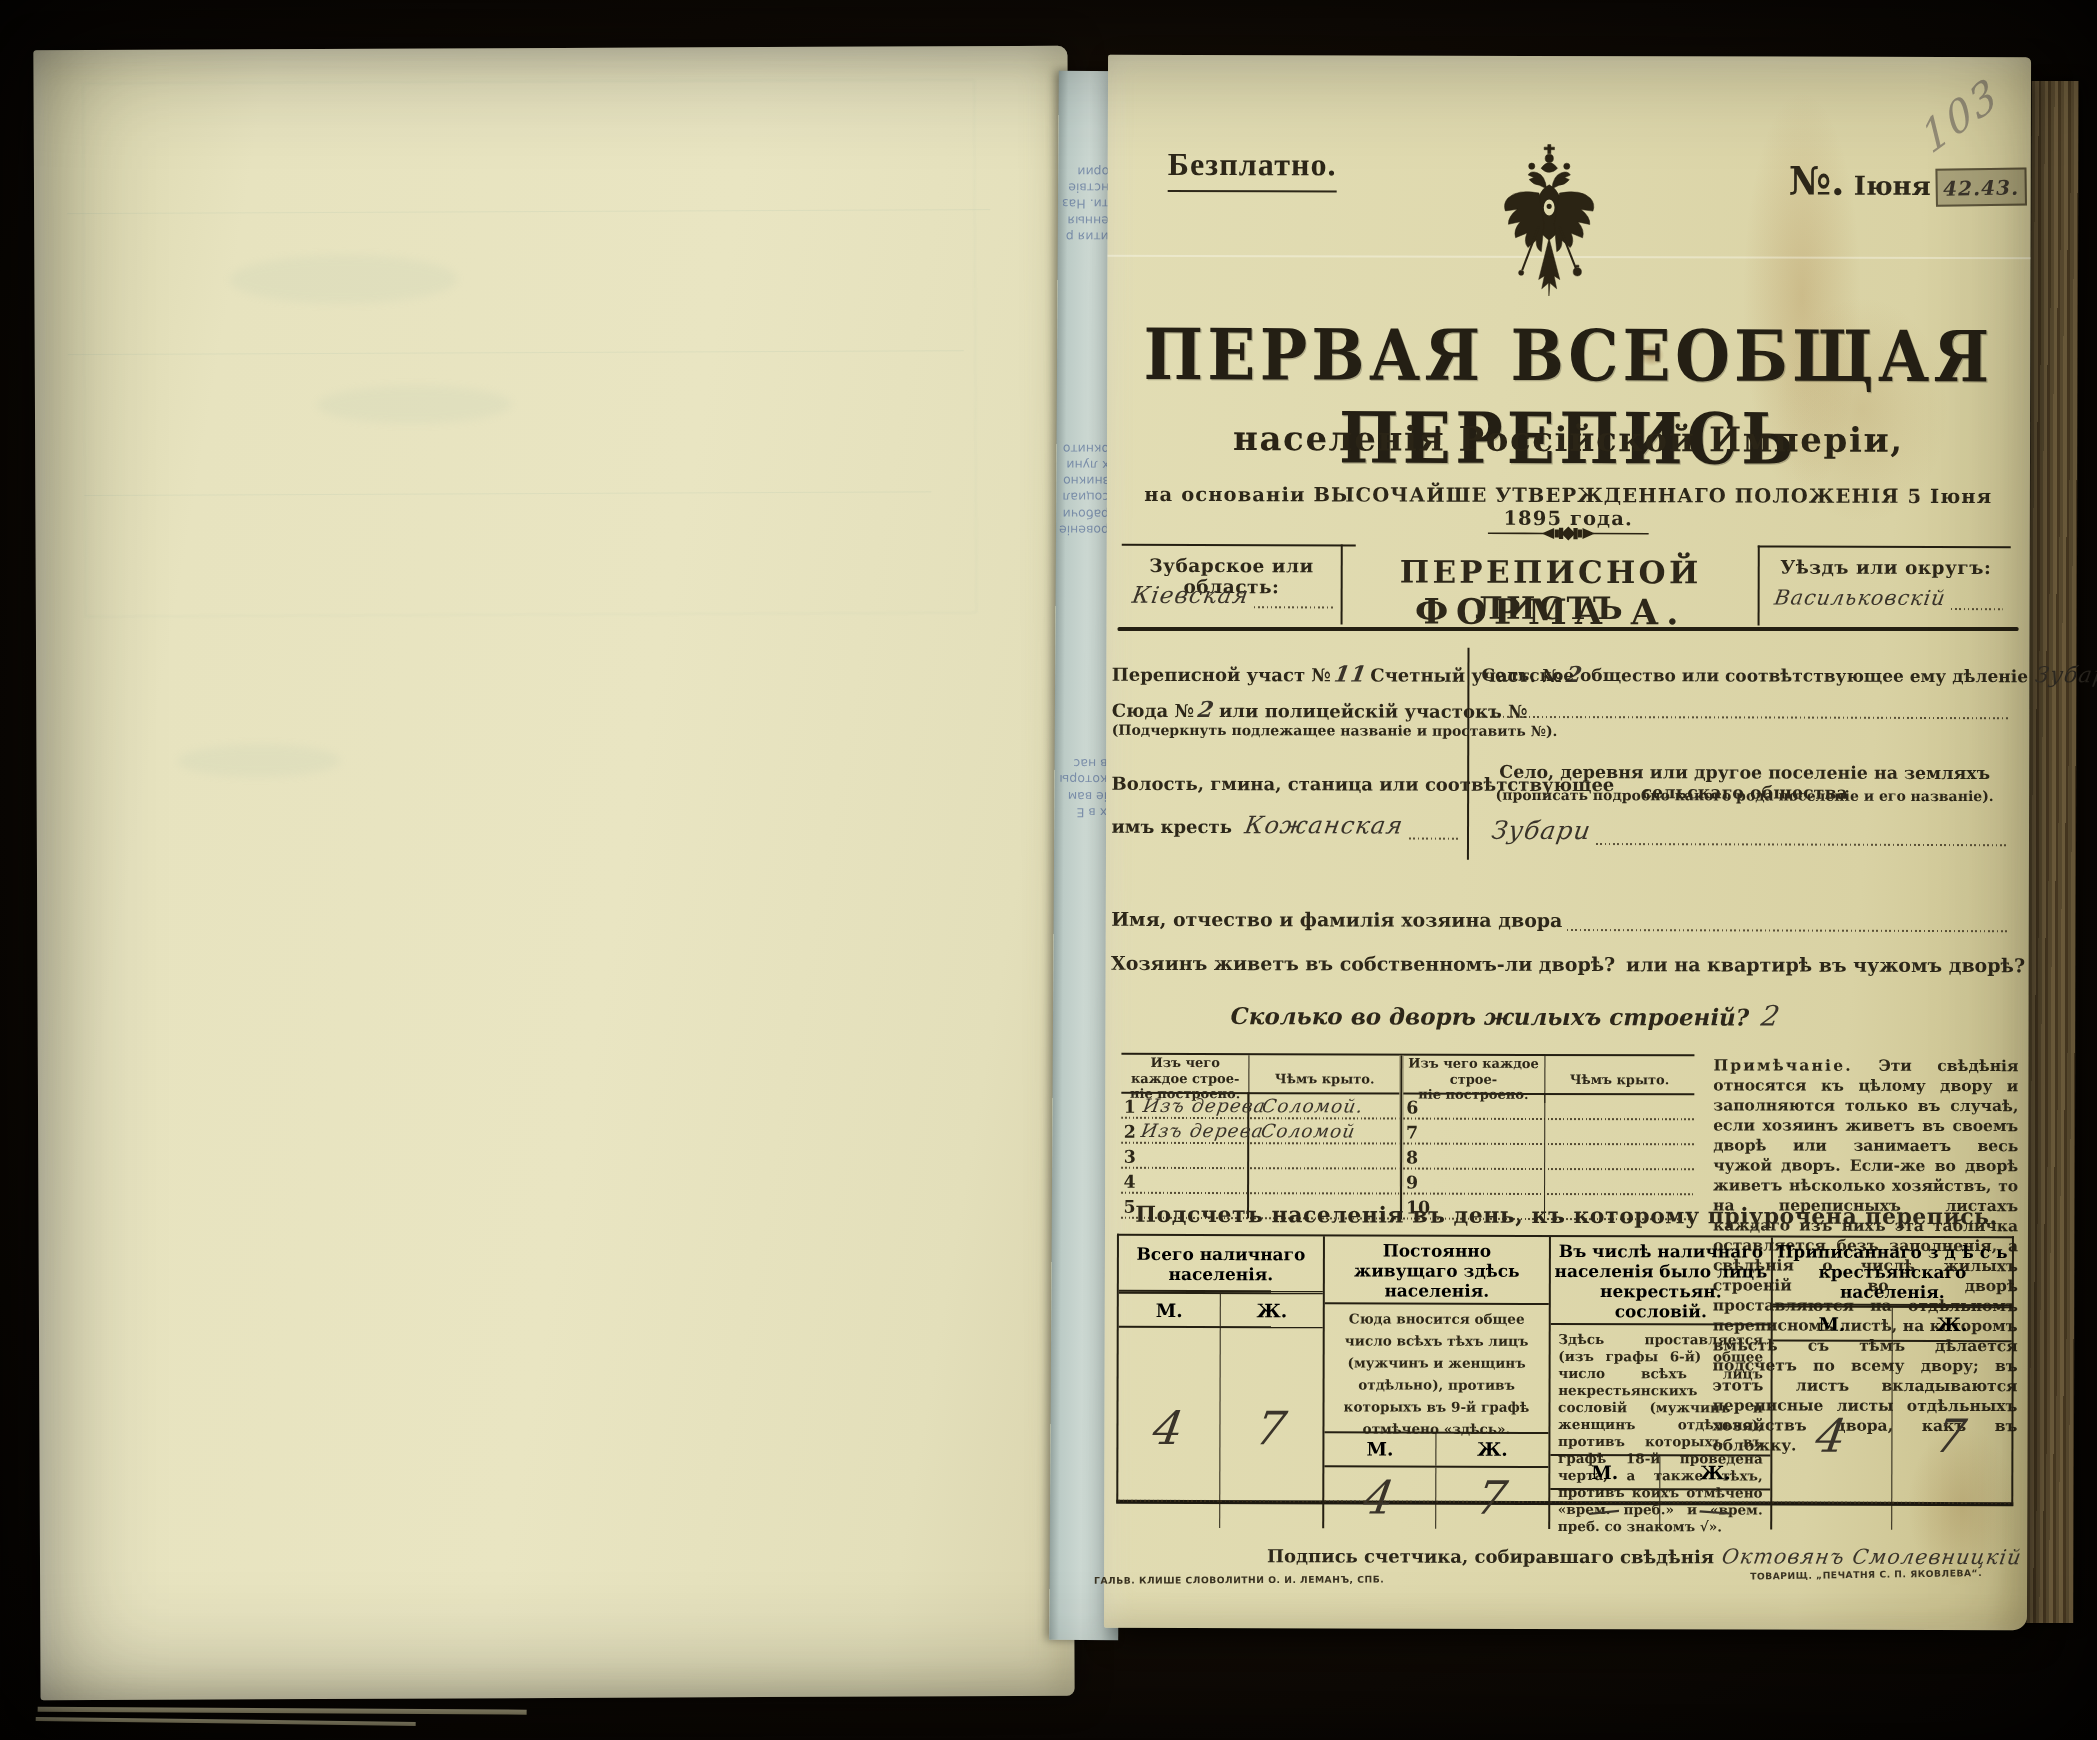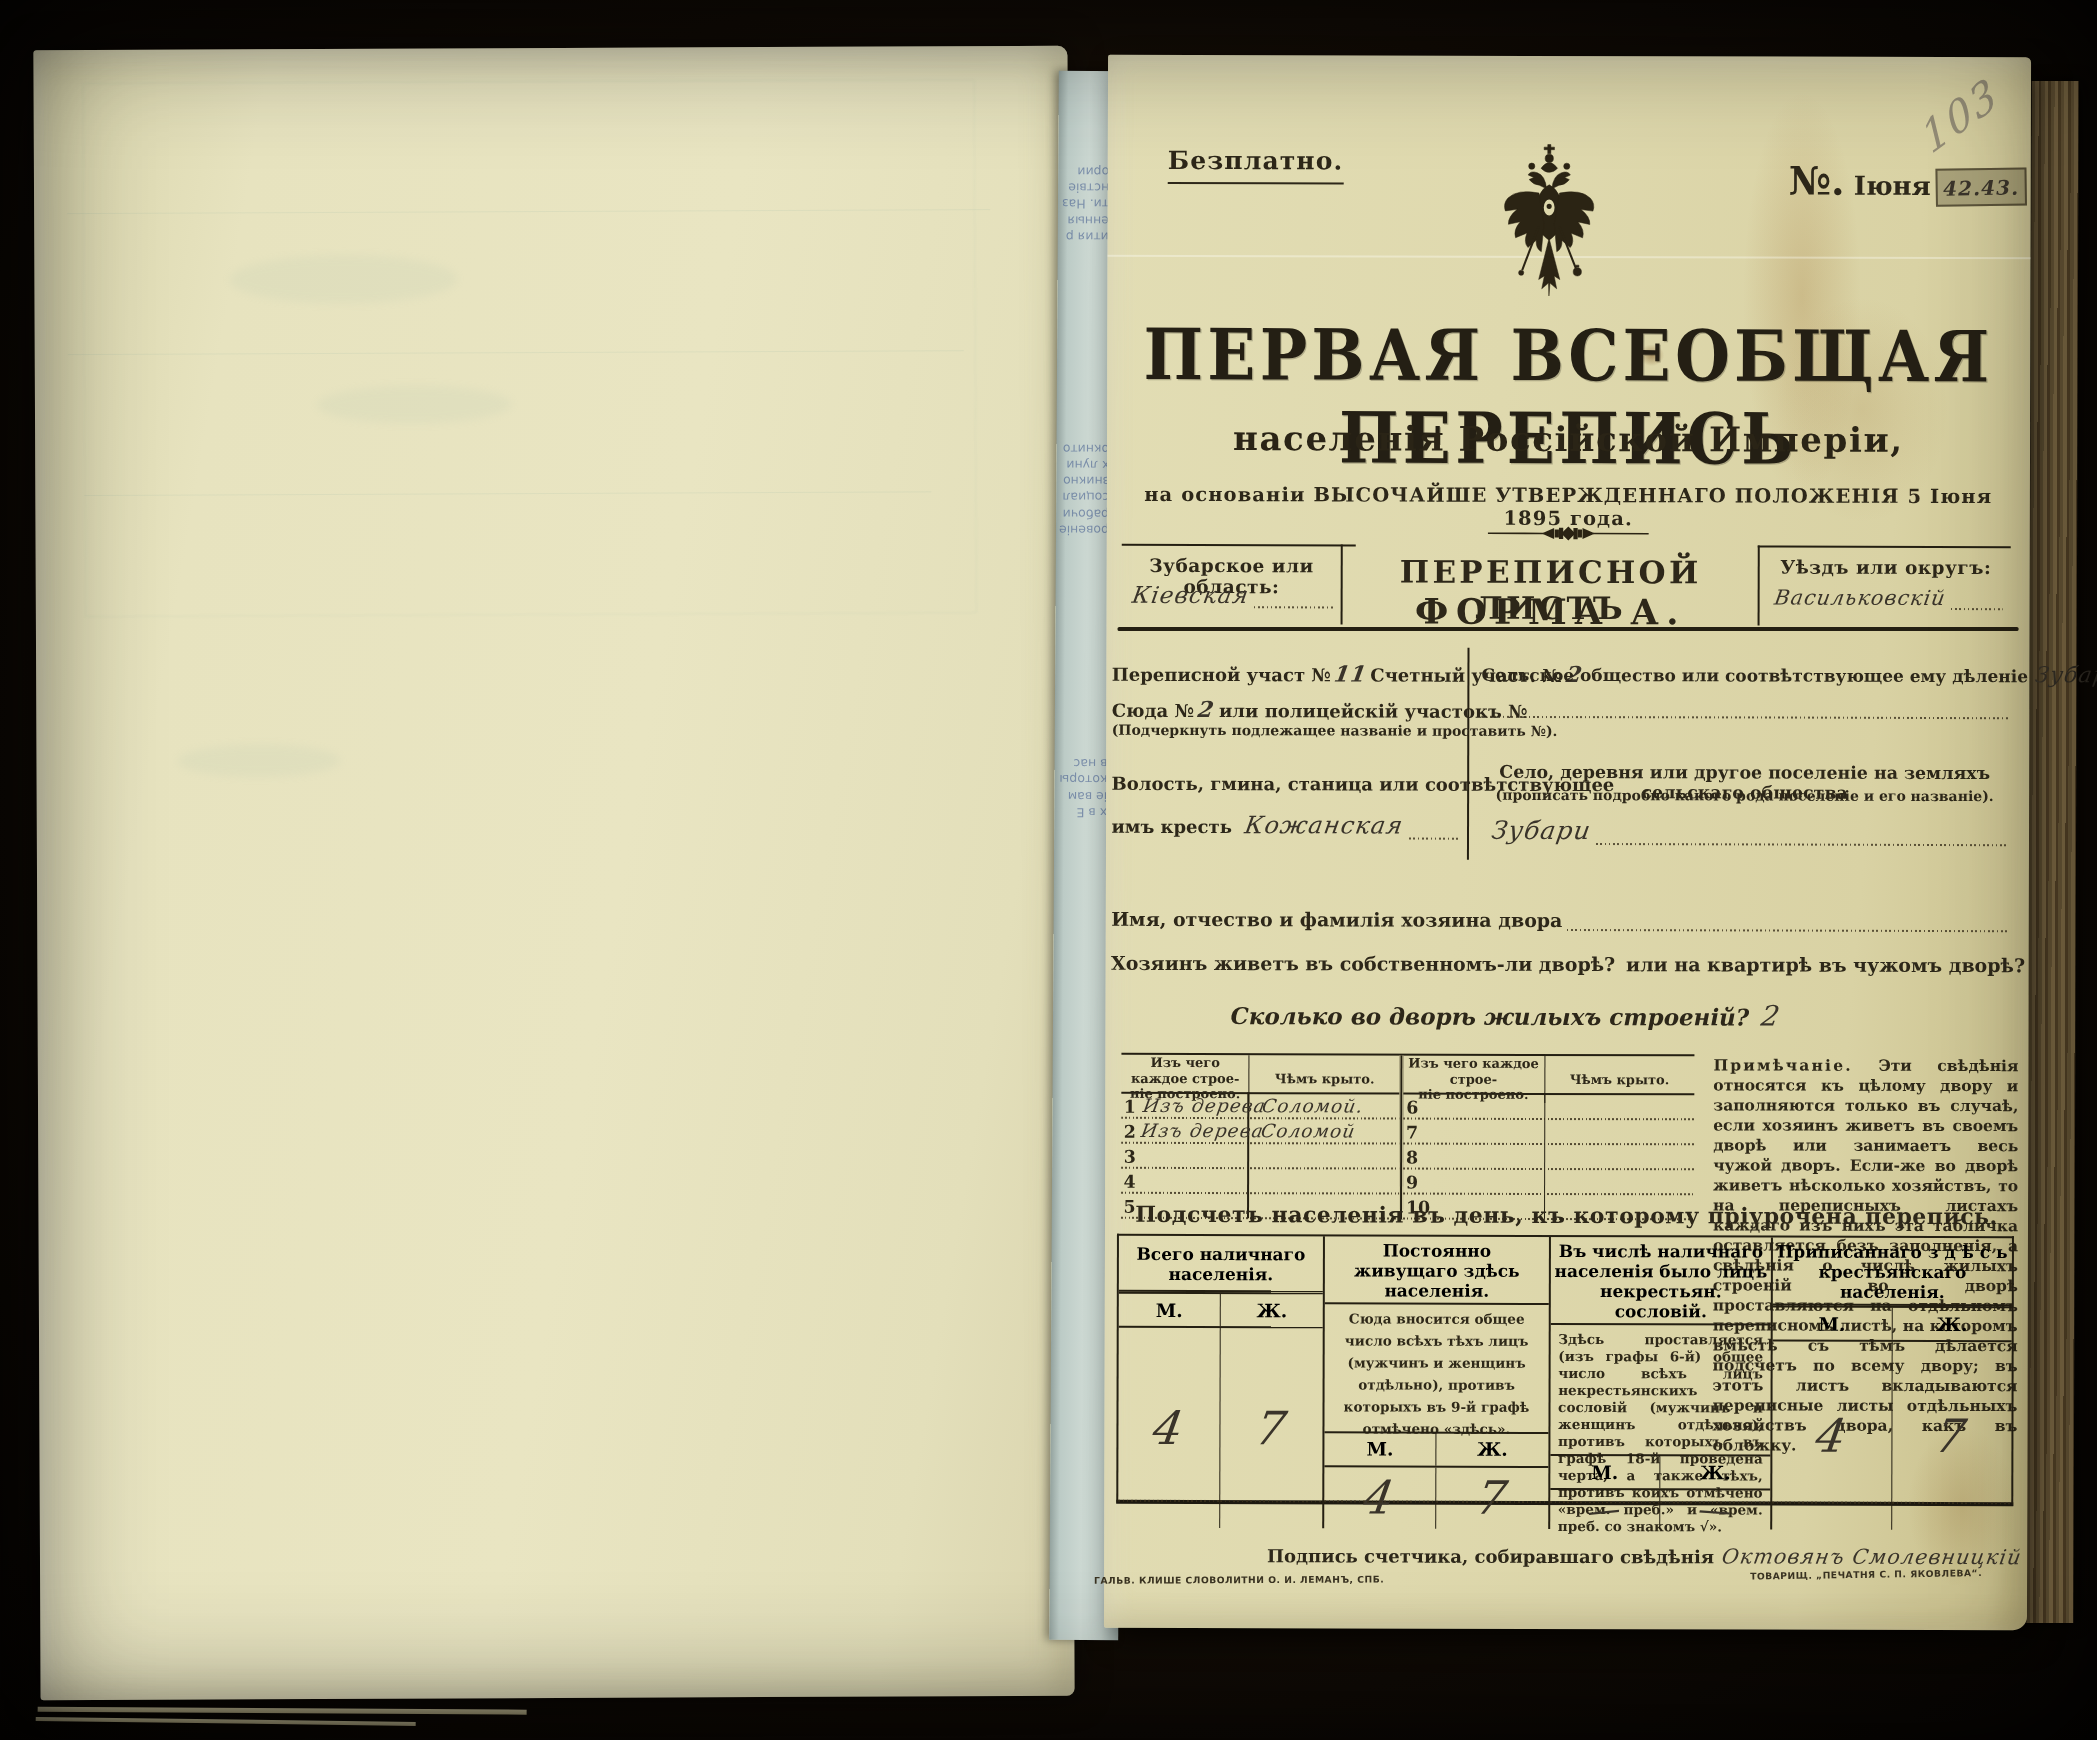--- a/index.html
+++ b/index.html
@@ -31,21 +31,21 @@
   
   .page-right{left:1106px;top:56px;width:923px;height:1573px;z-index:3;
      background:linear-gradient(95deg,#e2ddb4 0%,#dfd9ae 40%,#d9d2a4 78%,#c9c08d 96%,#b8ad77 100%);
      border-radius:2.2px 5.4px 14px 2.2px;transform:rotate(.15deg);
      box-shadow:9.8px 12px 27px rgba(0,0,0,.6), inset 0 -9.8px 27px rgba(110,95,50,.18), inset 7.6px 5.4px 25px rgba(255,255,245,.3);}
   .stain{position:absolute;border-radius:50%;pointer-events:none;}
   .pagepile{left:2029px;top:81px;width:47px;height:1542px;z-index:2;
      background:repeating-linear-gradient(90deg,#8a744a 0 3.3px,#a98f5e 3.3px 7px,#6d5734 7px 9.8px);
      opacity:.85;transform:rotate(.2deg);box-shadow:4.3px 0 16.3px rgba(0,0,0,.7);}
   
-  .free{font-size:25px;font-weight:bold;border-bottom:2.7px solid #2d2719;padding-bottom:6.5px;letter-spacing:1.1px;}
+  .free{font-size:32px;font-weight:bold;border-bottom:2.7px solid #2d2719;padding-bottom:6.5px;letter-spacing:1.1px;font-family:Liberation Serif, serif;}
   .sheetno{font-size:26px;font-weight:bold;white-space:nowrap;}
   .sheetno .num-sign{font-size:39px;}
   .smudge-box{display:inline-block;background:rgba(52,42,22,.28);border:2.2px solid rgba(40,32,16,.6);
      padding:1.1px 5.4px 3.3px 5.4px;margin-left:5.4px;transform:rotate(-1deg);}
   .pencil{font-size:42px;color:#837c6c;opacity:.8;transform:rotate(-36deg) skewX(-12deg);
      font-style:italic;letter-spacing:2.2px;}
   .title1{font-size:63px;font-weight:bold;letter-spacing:4.3px;text-align:center;color:#241f14;
      transform:scaleY(1.12);text-shadow:1.1px 1.1px 0 rgba(36,31,20,.25);}
   .title2{font-size:34px;font-weight:bold;letter-spacing:1.6px;text-align:center;color:#2a2416;}
   .title3{font-size:19.5px;font-weight:bold;letter-spacing:1.1px;text-align:center;color:#2d2719;}

